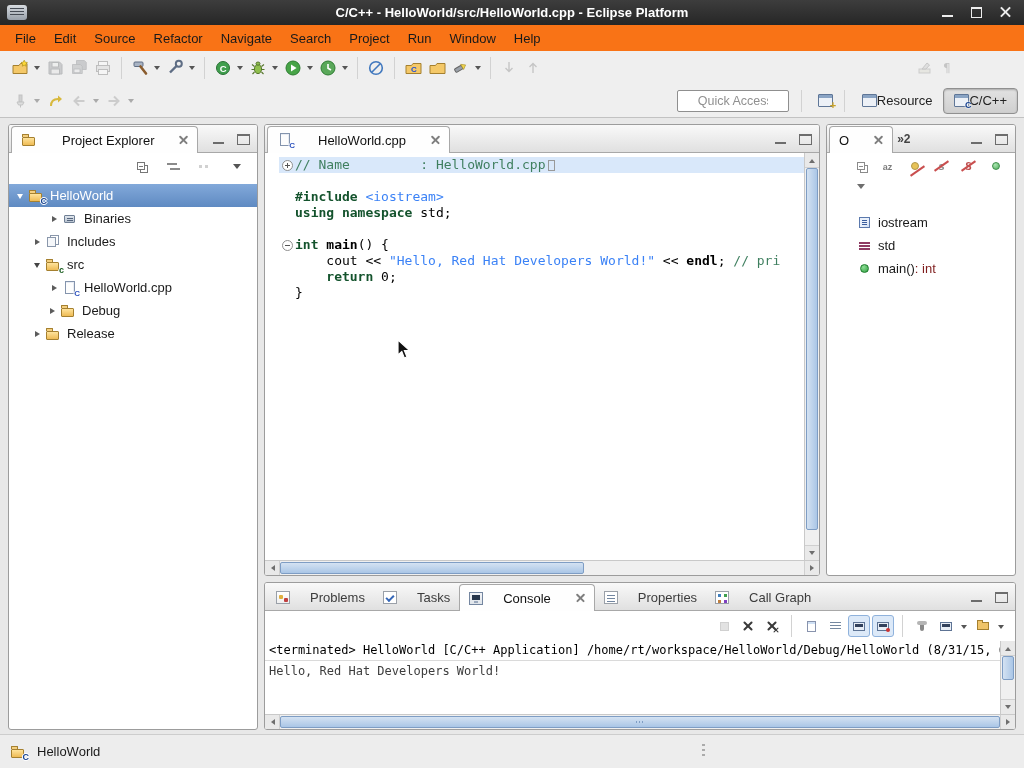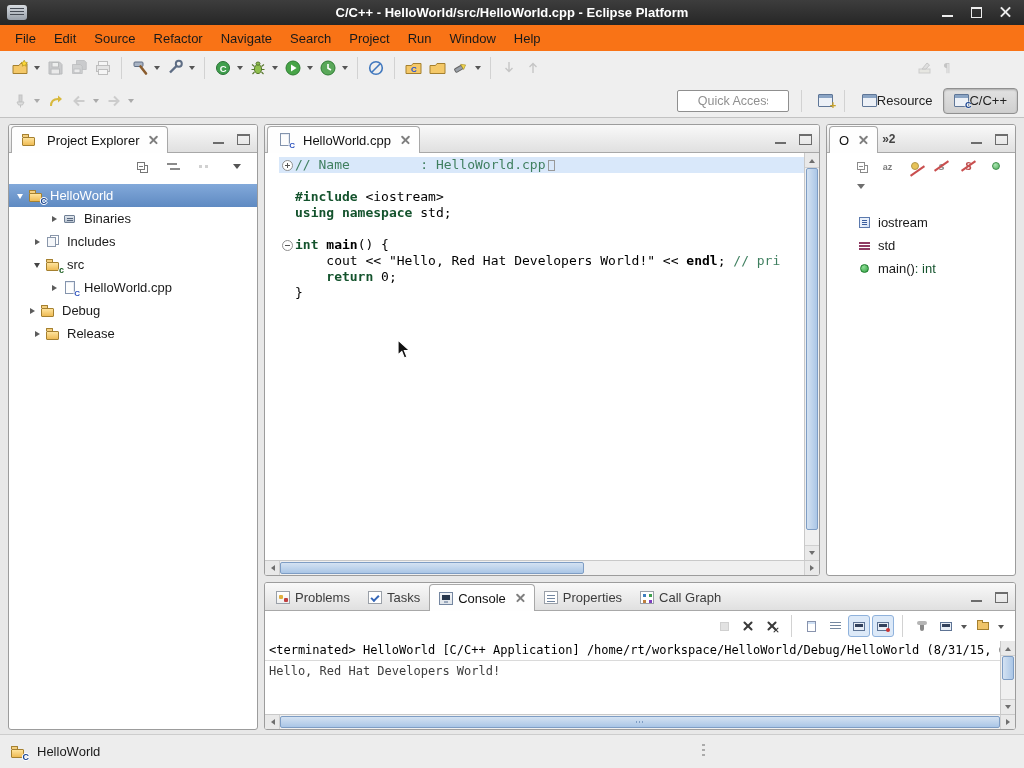--- a/index.html
+++ b/index.html
@@ -44,21 +44,21 @@
   .persp-ic.plus::after{content:"+";position:absolute;right:-4px;bottom:-5px;font:bold 11px/11px "Liberation Sans",sans-serif;color:#c9a227}
 
   
   .panel{position:absolute;background:#fff;border:1px solid #9c9c9c;border-radius:3px;display:flex;flex-direction:column;overflow:hidden}
   #explorer{left:8px;top:124px;width:250px;height:606px}
   #editor{left:264px;top:124px;width:556px;height:452px}
   #outline{left:826px;top:124px;width:190px;height:452px}
   #console{left:264px;top:582px;width:752px;height:148px}
   .tabbar{height:28px;background:linear-gradient(#f9f9f9,#e0e0e0);border-bottom:1px solid #a8a8a8;display:flex;align-items:flex-end;flex:none;padding-left:2px;position:relative}
   .tabs-flow{display:flex;align-items:flex-end;height:100%}
-  .tab{display:flex;align-items:center;height:26px;padding:0 9px;font-size:13px;color:#3c3c3c;gap:5px;white-space:nowrap}
+  .tab{display:flex;align-items:center;height:26px;padding:0 9px;font-size:13px;color:#3c3c3c;gap:20px;white-space:nowrap}
   .tab.active{background:#fefefe;border:1px solid #a8a8a8;border-bottom:none;border-radius:4px 4px 0 0;height:27px;margin-bottom:-1px;color:#111}
   .tab-close{width:9px;height:9px;position:relative;margin-left:5px;display:inline-block;flex:none;opacity:.7}
   .tab-close::before,.tab-close::after{content:"";position:absolute;left:-1px;top:3.5px;width:11px;height:1.6px;background:#4a4a4a;border-radius:1px}
   .tab-close::before{transform:rotate(45deg)}
   .tab-close::after{transform:rotate(-45deg)}
   .tab-overflow{font-size:12px;font-weight:bold;color:#444;padding:0 4px;align-self:center}
   .viewbtns{position:absolute;right:6px;top:0;height:28px;display:flex;align-items:center;gap:10px}
   .vb{width:15px;height:13px;position:relative;opacity:.8}
   .vb.min::after{content:"";position:absolute;left:2px;right:2px;bottom:2px;height:2px;background:#4c4c4c}
   .vb.max::after{content:"";position:absolute;left:1px;right:1px;top:1px;bottom:1px;border:1px solid #4c4c4c;border-top-width:2px}
@@ -109,21 +109,21 @@
   .cl.hl{background:#d9e8fa}
   .ann{width:14px;flex:none;background:#fff}
   .foldc{width:16px;flex:none;display:flex;align-items:center;justify-content:center}
   .fico{width:11px;height:11px;border:1px solid #8f8f8f;border-radius:50%;background:#fff;position:relative;display:block}
   .fico::before{content:"";position:absolute;left:2px;top:4px;width:5px;height:1px;background:#555}
   .fico.plus::after{content:"";position:absolute;left:4px;top:2px;width:1px;height:5px;background:#555}
   .ct{white-space:pre;flex:1}
   .fsum{display:inline-block;width:7px;height:11px;border:1px solid #999;margin-left:3px;vertical-align:-2px}
   .tk-plain{color:#000}
   .tk-keyword,.tk-directive{color:#14532d;font-weight:bold}
-  .tk-string{color:#000000}
+  .tk-string{color:#3b82f6}
   .tk-comment{color:#3f7f5f}
   .tk-bold{font-weight:bold;color:#000}
 
   
   .hscroll{height:15px;background:#f0f0f0;border-top:1px solid #c9c9c9;display:flex;flex:none}
   .hs-btn{width:15px;flex:none;background:#e9e9e9;border-right:1px solid #d0d0d0;display:flex;align-items:center;justify-content:center}
   .hs-btn.right{border-right:none;border-left:1px solid #d0d0d0}
   .hs-btn.left::after{content:"";border:3.5px solid rgba(0,0,0,0);border-right:4.5px solid #6e6e6e;margin-right:2px}
   .hs-btn.right::after{content:"";border:3.5px solid rgba(0,0,0,0);border-left:4.5px solid #6e6e6e;margin-left:2px}
   .hs-track{flex:1;position:relative;margin:1px 0}
@@ -145,21 +145,21 @@
   .fdot{width:8px;height:8px;border-radius:50%;background:#e3b93c;border:1px solid #a3852a}
   .sts{display:block;width:12px;height:16px;text-align:center}
   .sts::before{content:"s";font:bold 11px/15px "DejaVu Sans Mono",monospace;color:#777}
   .snp{display:block;width:12px;height:16px;text-align:center}
   .snp::before{content:"S";font:bold 11px/15px "DejaVu Sans Mono",monospace;color:#b03030}
   .sl{position:relative}
   .sl::after{content:"";position:absolute;left:-3px;top:7px;width:17px;height:2px;background:#c03030;transform:rotate(-35deg)}
   .gdot{width:8px;height:8px;border-radius:50%;background:radial-gradient(circle at 35% 30%,#9fe3a5,#2f9e40);border:1px solid #1d7c2c}
   #outline-list{padding-top:14px;flex:1}
   .orow{height:23px;display:flex;align-items:center;padding-left:30px}
-  .otype{color:#14532d}
+  .otype{color:#7f1d1d}
 
   
   .con-toolbar{display:flex;justify-content:flex-end;align-items:center;height:30px;padding-right:8px;gap:2px;flex:none}
   .cbtn{width:22px;height:22px;display:flex;align-items:center;justify-content:center;border:1px solid rgba(0,0,0,0);border-radius:3px;position:relative}
   .cbtn.on{background:#dce9f8;border-color:#8fb2dc}
   .cbtn.dis{opacity:.4}
   .csq{width:9px;height:9px;background:#b9b9b9;border:1px solid #8b8b8b}
   .cx{width:10px;height:10px;position:relative;display:block}
   .cx::before,.cx::after{content:"";position:absolute;left:-1px;top:4px;width:12px;height:2px;background:#3a3a3a;border-radius:1px}
   .cx::before{transform:rotate(45deg)}
@@ -463,21 +463,21 @@
         <div class="trow" style="padding-left: 36px;">
           <span class="tw">
             <i class="tri-c"></i>
           </span>
           <span class="ti">
             <i class="page"></i>
             <i class="decb">C</i>
           </span>
           <span class="tlabel">HelloWorld.cpp</span>
         </div>
-        <div class="trow" style="padding-left: 14px;">
+        <div class="trow" style="padding-left: 34px;">
           <span class="tw">
             <i class="tri-c"></i>
           </span>
           <span class="ti">
             <i class="folder"></i>
           </span>
           <span class="tlabel">Debug</span>
         </div>
         <div class="trow" style="padding-left: 19px;">
           <span class="tw">

